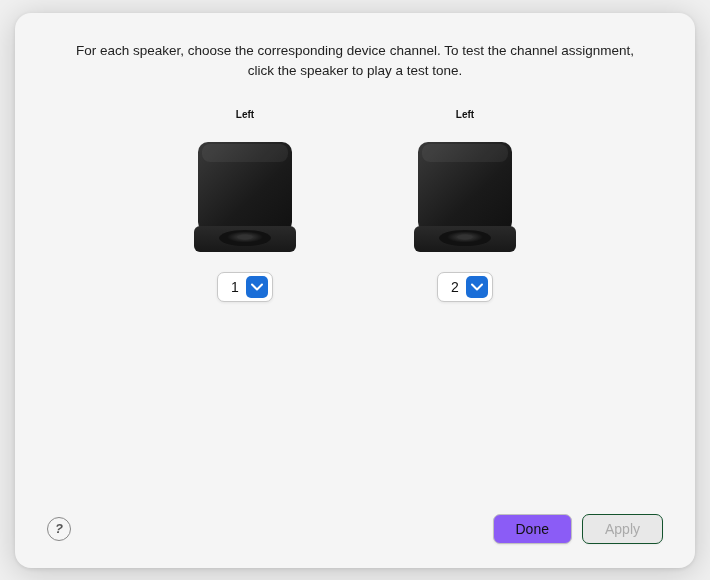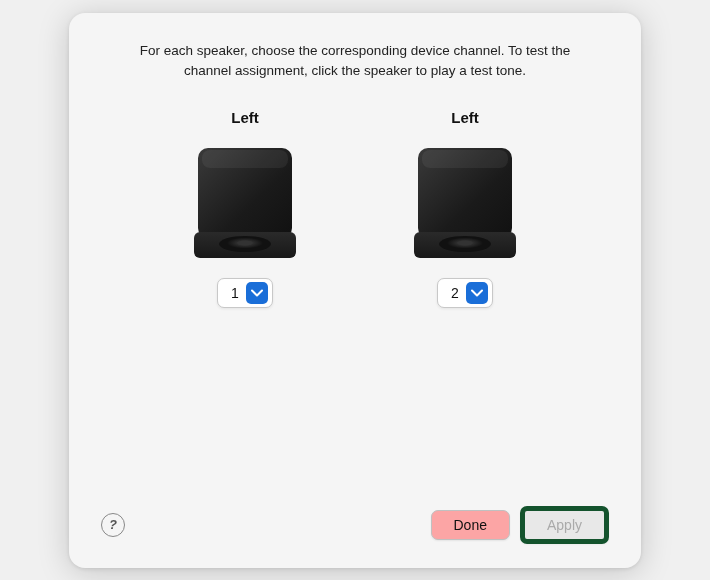--- a/index.html
+++ b/index.html
@@ -12,21 +12,21 @@
       width: 710px;
       height: 580px;
       background: #f0f0f0;
       display: flex;
       align-items: center;
       justify-content: center;
       font-family: -apple-system, BlinkMacSystemFont, "Helvetica Neue", sans-serif;
     }
 
     .dialog {
-      width: 572px;
+      width: 680px;
       height: 555px;
       background: #f5f5f5;
       border-radius: 16px;
       box-shadow: 0 4px 32px rgba(0,0,0,0.18), 0 1px 4px rgba(0,0,0,0.10);
       display: flex;
       flex-direction: column;
       padding: 28px 32px 24px 32px;
       position: relative;
     }
 
@@ -50,21 +50,21 @@
     }
 
     .speaker-col {
       display: flex;
       flex-direction: column;
       align-items: center;
       gap: 14px;
     }
 
     .speaker-label {
-      font-size: 15px;
+      font-size: 10px;
       font-weight: 600;
       color: #111;
       margin-bottom: 4px;
     }
 
     .speaker-icon {
       width: 110px;
       height: 120px;
       cursor: pointer;
     }
@@ -129,34 +129,34 @@
       font-weight: 600;
     }
 
     .footer-right {
       display: flex;
       gap: 10px;
       align-items: center;
     }
 
     .btn-done {
-      background: #fca5a5;
+      background: #8b5cf6;
       border: 1px solid #c0c0c0;
       border-radius: 7px;
       padding: 6px 22px;
       font-size: 14px;
       font-weight: 500;
       color: #111;
       cursor: pointer;
       box-shadow: 0 1px 2px rgba(0,0,0,0.07);
     }
 
     .btn-apply {
       background: #e8e8e8;
-      border: 5px solid #14532d;
+      border: 1px solid #14532d;
       border-radius: 7px;
       padding: 6px 22px;
       font-size: 14px;
       font-weight: 500;
       color: #aaa;
       cursor: default;
       box-shadow: 0 1px 2px rgba(0,0,0,0.04);
     }
   </style>
 </head>

